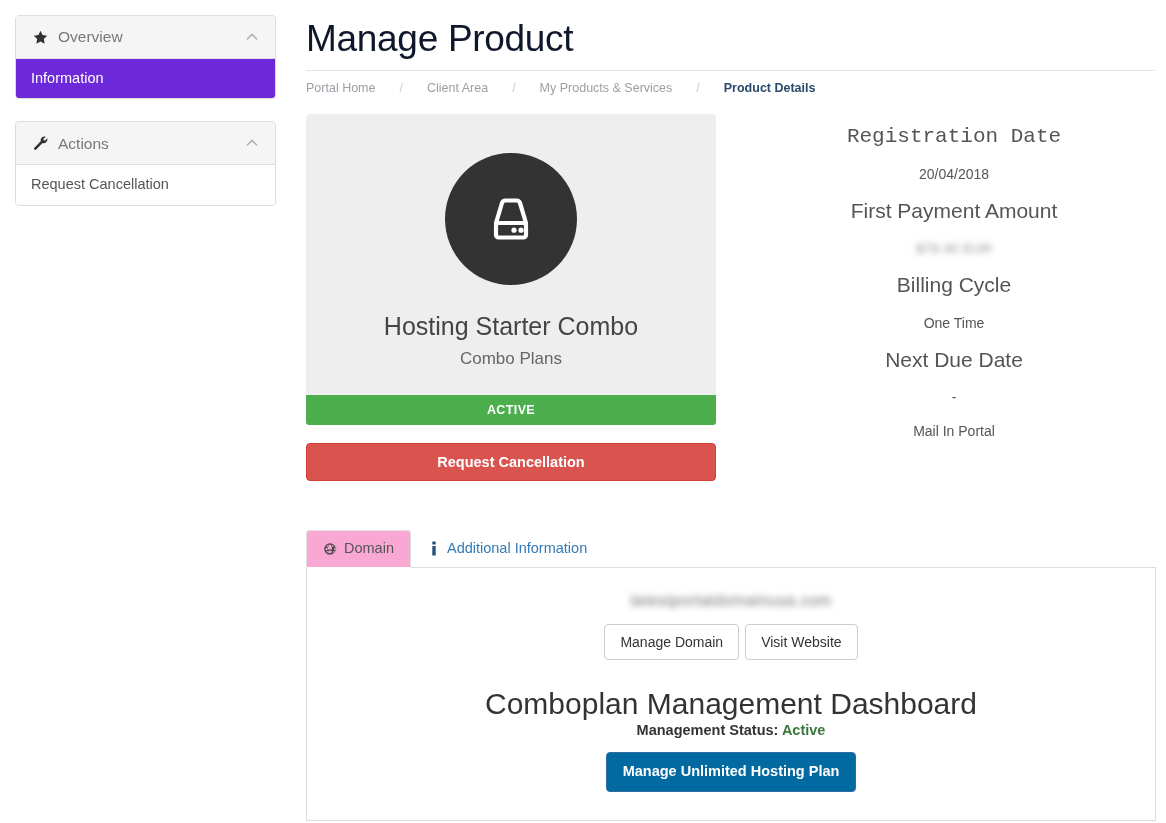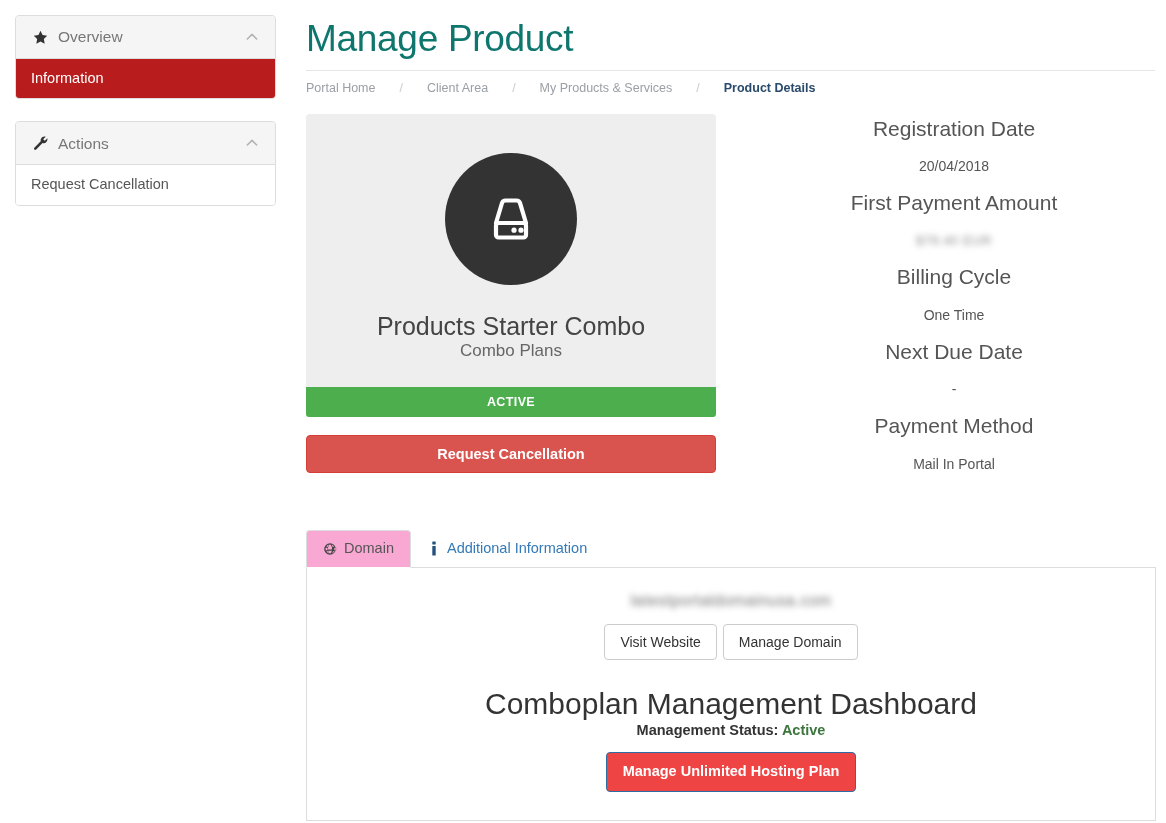--- a/index.html
+++ b/index.html
@@ -59,36 +59,36 @@
     display: block;
     padding: 11px 15px;
     font-size: 14.5px;
     color: #555555;
     border-bottom: 1px solid #ffffff;
     background: #ffffff;
     cursor: pointer;
     line-height: 1.2;
   }
   .list-item.active {
-    background: #b91c1c;
+    background: #6d28d9;
     color: #ffffff;
   }
   .panel.flush > .list-group > .list-item:last-child { border-bottom: none; }
 
   
   .main {
     position: absolute;
     left: 306px; top: 0;
     width: 860px;
     height: 823px;
   }
   .page-title {
     font-size: 37px;
     font-weight: 400;
-    color: #0f766e;
+    color: #0f172a;
     letter-spacing: -0.3px;
     margin: 18px 0 0 0;
     line-height: 1.15;
   }
   .title-rule {
     margin-top: 9px;
     border-top: 1px solid #e5e5e5;
     width: 849px;
   }
   .breadcrumb {
@@ -121,21 +121,21 @@
   }
   .prod-name {
     font-size: 25px;
     color: #444444;
     font-weight: 400;
     line-height: 1.2;
   }
   .prod-group {
     font-size: 17px;
     color: #666666;
-    margin-top: 0;
+    margin-top: 8px;
     font-weight: 400;
   }
   .status-bar {
     background: #4cae4c;
     color: #ffffff;
     font-size: 12.5px;
     font-weight: bold;
     letter-spacing: 0.4px;
     text-align: center;
     padding: 8px 0;
@@ -164,21 +164,21 @@
     width: 420px;
     text-align: center;
   }
   .info-label {
     font-size: 21px;
     color: #555555;
     font-weight: 400;
     line-height: 1.4;
     margin-top: 11px;
   }
-  .info-label:first-child { margin-top: 0; }
+  .info-label:first-child { margin-top: 8px; font-family: Liberation Mono, monospace; }
   .info-value {
     font-size: 14px;
     color: #555555;
     line-height: 1.5;
     margin-top: 13px;
   }
   .redacted {
     display: inline-block;
     filter: blur(3.2px);
     color: #8a8a8a;
@@ -257,21 +257,21 @@
     line-height: 1.2;
   }
   .mgmt-status {
     font-size: 14.5px;
     font-weight: bold;
     color: #333333;
     margin-bottom: 14px;
   }
   .mgmt-status .ok { color: #3c763d; }
   .btn-primary {
-    background: #ef4444;
+    background: #0369a1;
     border: 1px solid #2e6da4;
     color: #ffffff;
     font-size: 14.5px;
     font-weight: bold;
     padding: 10px 16px;
     border-radius: 4px;
     cursor: pointer;
     font-family: inherit;
     line-height: 1.2;
   }
@@ -343,41 +343,40 @@
       <div class="product-col">
         <div class="product-card">
           <div class="prod-icon-circle">
             <svg width="64" height="64" viewBox="0 0 64 64" fill="none" stroke="#ffffff" stroke-width="4.2" stroke-linejoin="round" stroke-linecap="round">
               <path d="M17 36 L23 16 Q23.8 13.5 26.5 13.5 L37.5 13.5 Q40.2 13.5 41 16 L47 36"></path>
               <rect x="17" y="36" width="30" height="14.5" rx="2.6"></rect>
               <circle cx="35" cy="43.2" r="2.6" fill="#ffffff" stroke="none"></circle>
               <circle cx="42" cy="43.2" r="2.6" fill="#ffffff" stroke="none"></circle>
             </svg>
           </div>
-          <div class="prod-name">Products Starter Combo</div>
+          <div class="prod-name">Hosting Starter Combo</div>
           <div class="prod-group">Combo Plans</div>
         </div>
         <div class="status-bar">ACTIVE</div>
         <button class="btn-cancel">Request Cancellation</button>
       </div>
 
       <div class="info-col">
         <div class="info-label">Registration Date</div>
         <div class="info-value">20/04/2018</div>
 
         <div class="info-label">First Payment Amount</div>
         <div class="info-value"><span class="redacted">$79.40 EUR</span></div>
 
         <div class="info-label">Billing Cycle</div>
         <div class="info-value">One Time</div>
 
         <div class="info-label">Next Due Date</div>
         <div class="info-value">-</div>
 
-        <div class="info-label">Payment Method</div>
         <div class="info-value">Mail In Portal</div>
       </div>
 
       <div class="tabs-wrap">
         <div class="nav-tabs">
           <div class="tab active">
             <span class="tab-icon">
               <svg width="14" height="14" viewBox="0 0 24 24" fill="#444444">
                   <path d="M12 2a10 10 0 100 20 10 10 0 000-20zm0 2.2c1.3 0 2.6 2 3.1 4.8H8.9C9.4 6.2 10.7 4.2 12 4.2zM4.4 12c0-.7.1-1.4.3-2h3.1a22 22 0 000 4H4.7c-.2-.6-.3-1.3-.3-2zm1.3 4h2.8c.4 1.6 1 2.9 1.7 3.6A7.9 7.9 0 015.7 16zm2.8-8H5.7a7.9 7.9 0 014.5-3.6C9.5 5.1 8.9 6.4 8.5 8zM12 19.8c-1.3 0-2.6-2-3.1-4.8h6.2c-.5 2.8-1.8 4.8-3.1 4.8zm3.4-6.8H8.6a20 20 0 010-4h6.8a20 20 0 010 4zm.1 6.6c.7-.7 1.3-2 1.7-3.6h2.8a7.9 7.9 0 01-4.5 3.6zM16.2 8c-.4-1.6-1-2.9-1.7-3.6A7.9 7.9 0 0119 8h-2.8zm3.1 6a22 22 0 000-4h3.1a8 8 0 010 4h-3.1z"></path>
                 </svg>
@@ -393,22 +392,22 @@
             </span>
             <span>Additional Information</span>
           </div>
         </div>
 
         <div class="tab-pane">
           <div>
             <span class="domain-name">latestportaldomainusa.com</span>
           </div>
           <div class="btn-row">
+            <button class="btn-default">Manage Domain</button>
             <button class="btn-default">Visit Website</button>
-            <button class="btn-default">Manage Domain</button>
           </div>
           <div class="dash-title">Comboplan Management Dashboard</div>
           <div class="mgmt-status">
             <span>Management Status:</span>
             <span class="ok">Active</span>
           </div>
           <button class="btn-primary">Manage Unlimited Hosting Plan</button>
         </div>
       </div>
 

